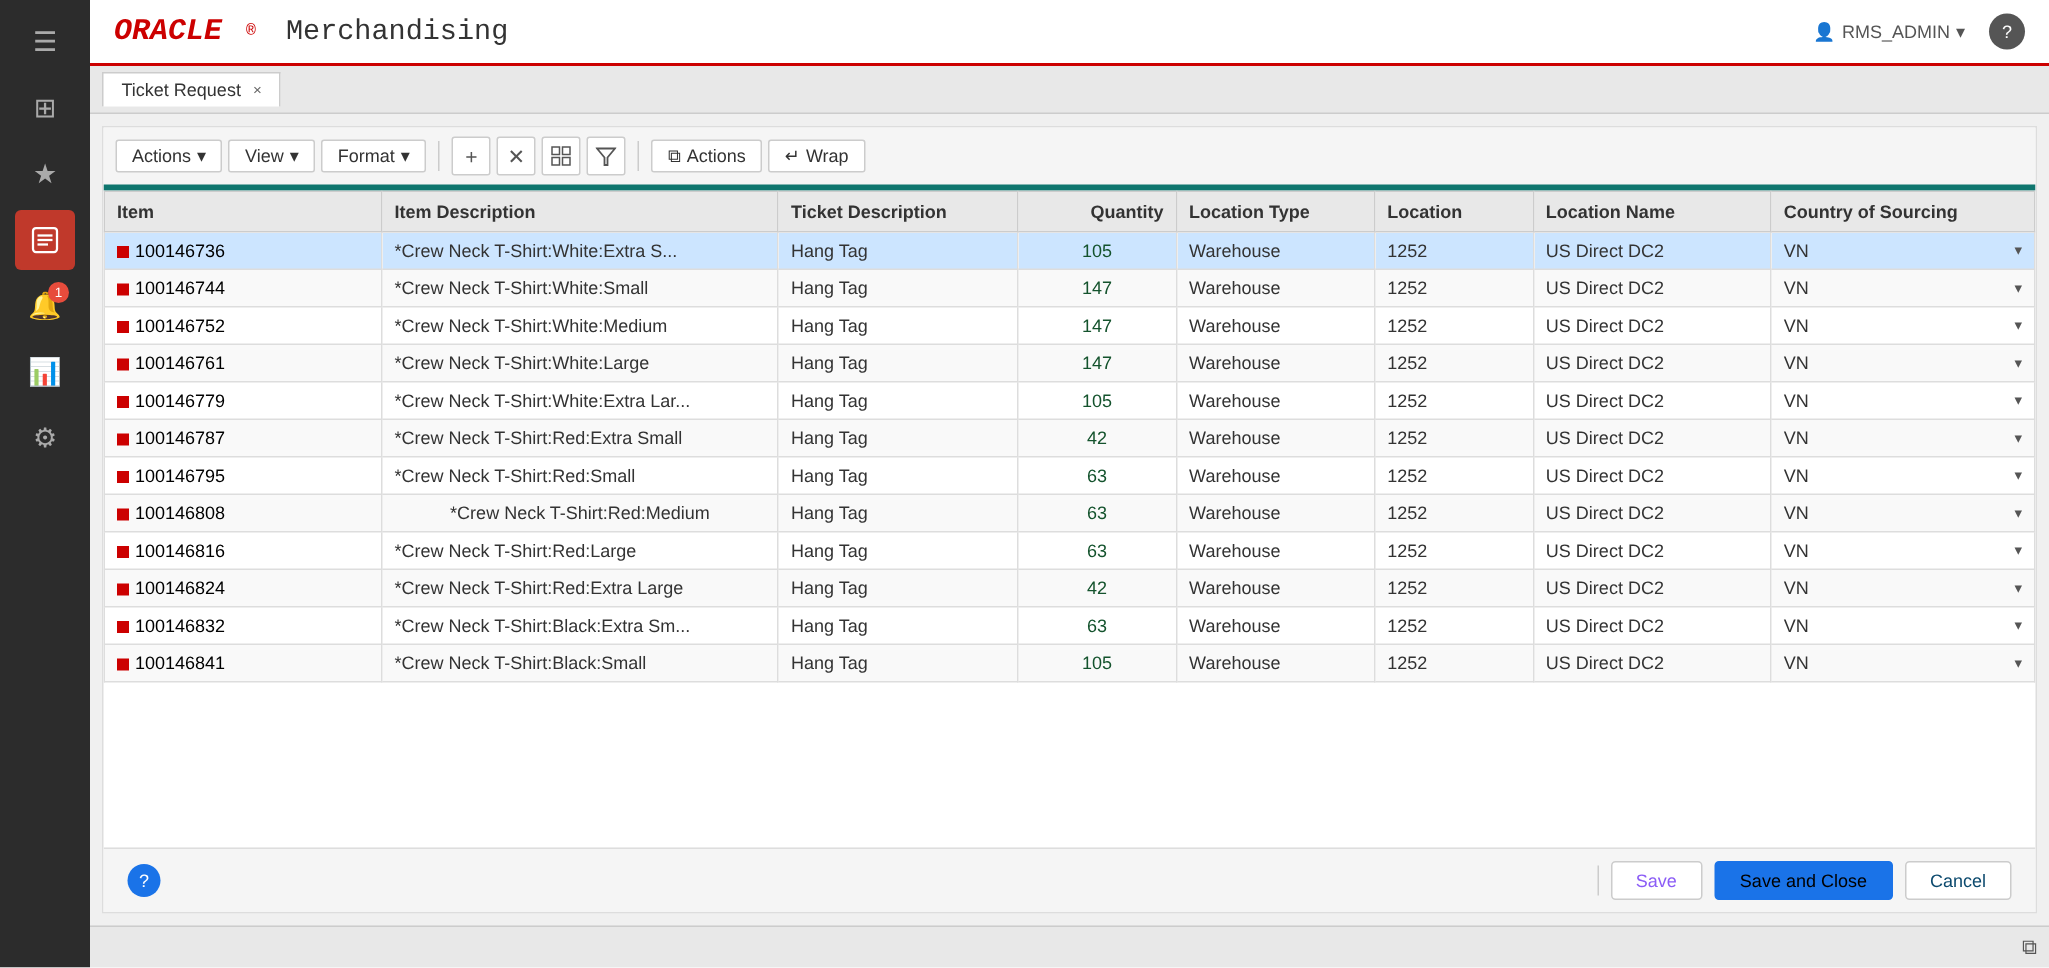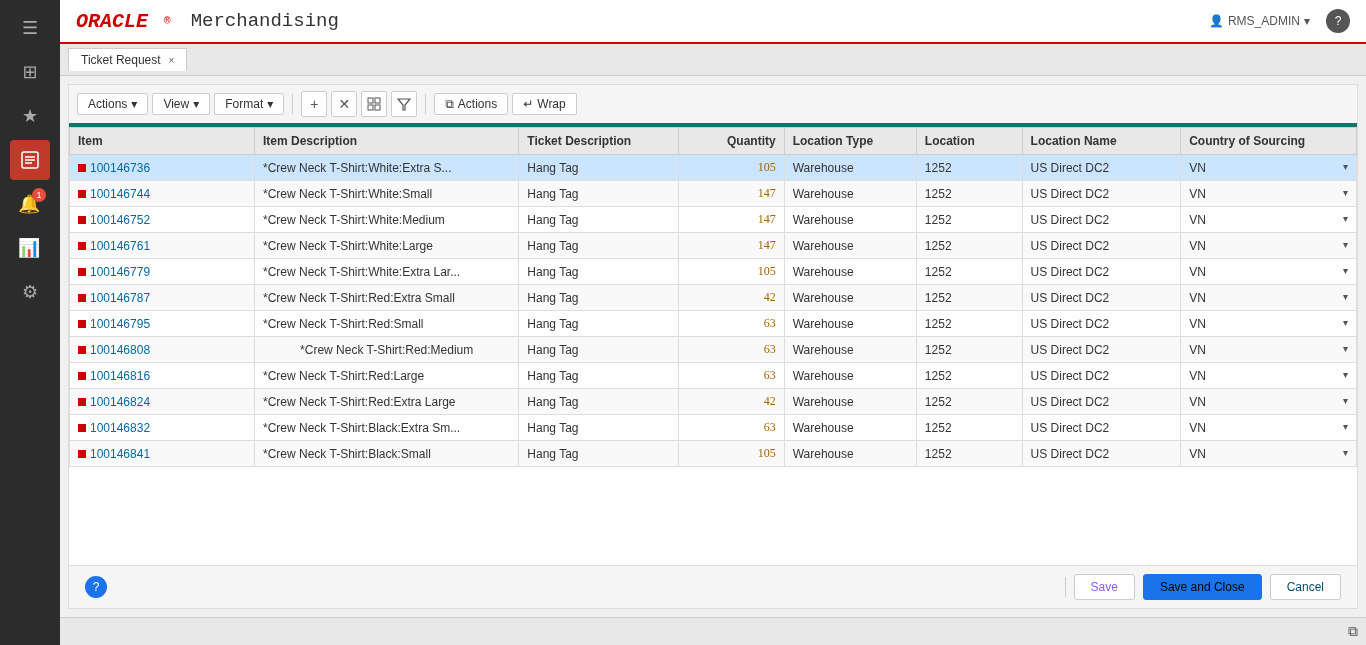--- a/index.html
+++ b/index.html
@@ -212,38 +212,38 @@
       white-space: nowrap;
       overflow: hidden;
       text-overflow: ellipsis;
       max-width: 180px;
     }
     tbody tr:nth-child(odd) { background: white; }
     tbody tr:nth-child(even) { background: #f9f9f9; }
     tbody tr.selected { background: #cce5ff; }
 
     .qty-cell {
-      text-align: right;
-      color: #a16207;
-      font-family: Liberation Serif, serif;
+      text-align: center;
+      color: #14532d;
     }
     .item-link {
-      color: #0369a1;
+      color: #000000;
       cursor: pointer;
     }
     .item-color-dot {
       display: inline-block;
       width: 8px;
       height: 8px;
       background: #cc0000;
       margin-right: 4px;
       vertical-align: middle;
     }
     .country-cell {
       display: flex;
+      align-items: center;
       justify-content: space-between;
     }
     .dropdown-arrow {
       font-size: 10px;
       color: #555;
       cursor: pointer;
     }
 
     
     .footer {

